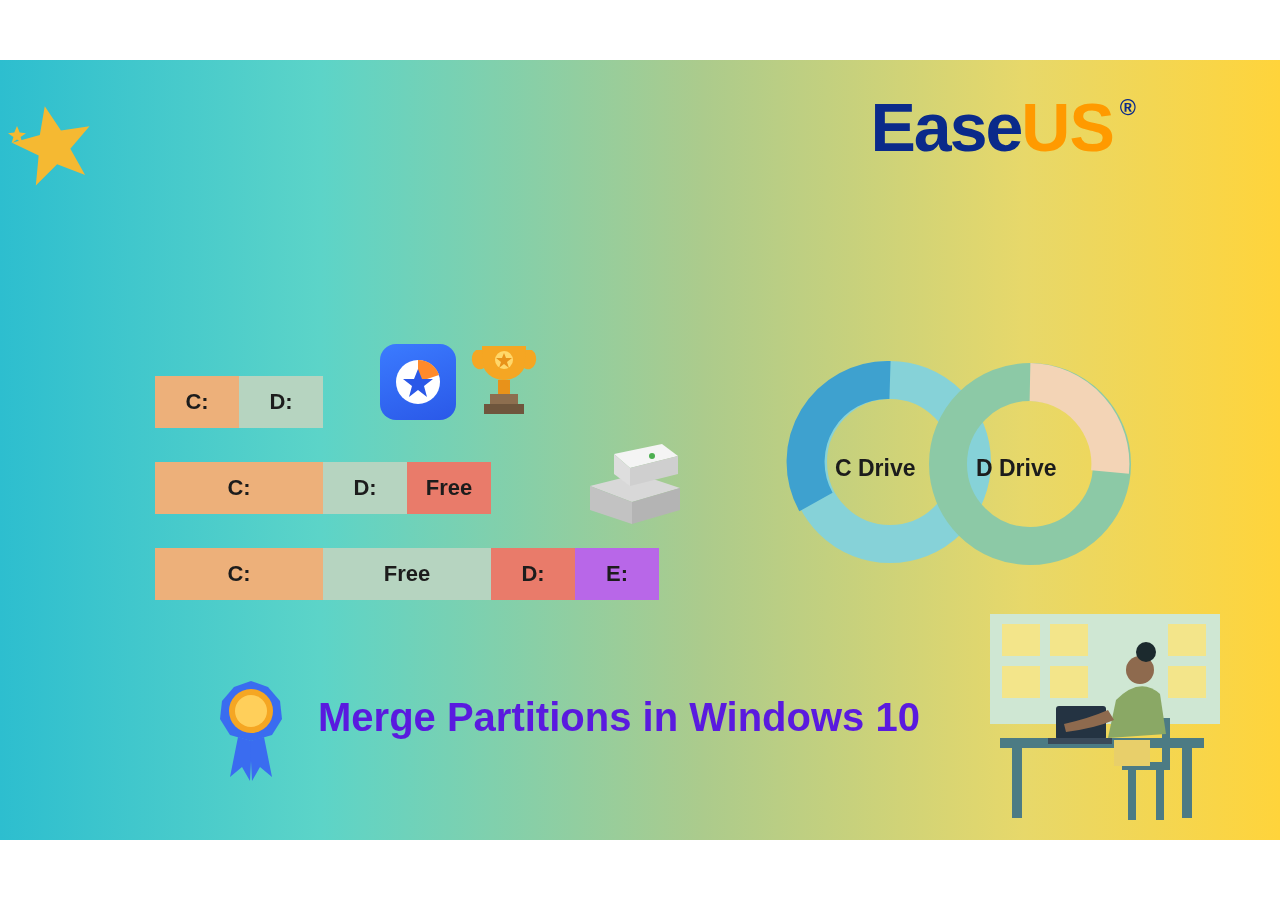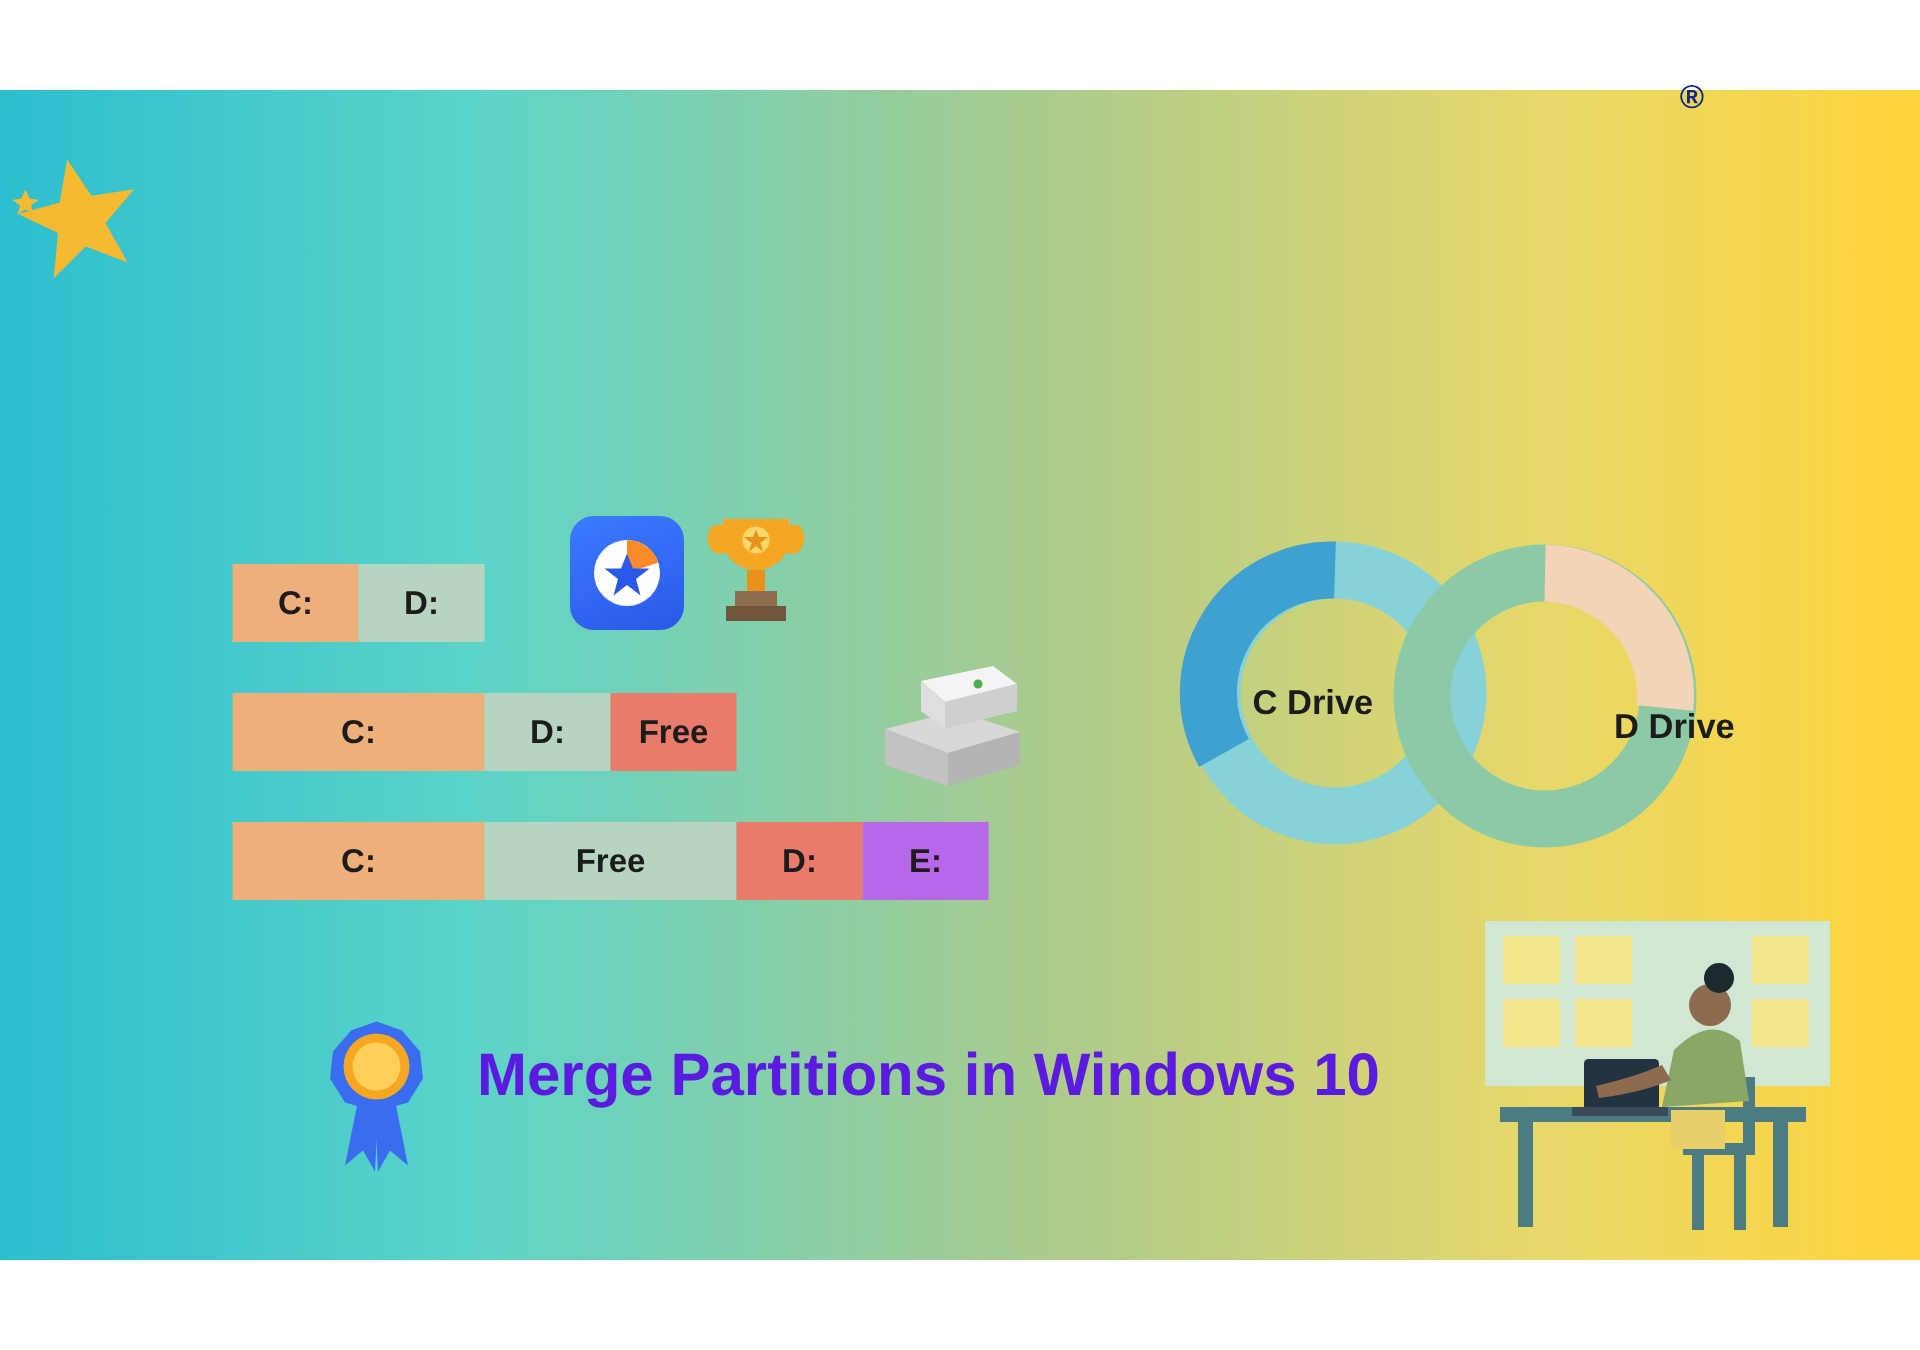--- a/index.html
+++ b/index.html
@@ -68,21 +68,21 @@
     width: 110px; height: 88px;
   }
   
   .rings { position: absolute; top: 352px; left: 780px; width: 370px; height: 230px; }
   .ring-label {
     position: absolute;
     font-weight: 700; font-size: 23px; color: #1c1c1c;
     white-space: nowrap;
   }
   .lblC { top: 455px; left: 835px; }
-  .lblD { top: 455px; left: 1076px; margin-top: 16px; }
+  .lblD { top: 455px; left: 976px; }
 
   
   .medal {
     position: absolute;
     top: 677px; left: 208px;
     width: 86px; height: 110px;
   }
   
   .headline {
     position: absolute;
@@ -103,20 +103,22 @@
 <body>
 
 <div class="bg"></div>
 
 <svg class="star-deco" viewBox="0 0 100 100">
   <polygon points="50,6 62,36 94,38 68,58 78,90 50,72 22,90 32,58 6,38 38,36" fill="#f5b932" transform="rotate(-12 50 50)"></polygon>
   <polygon points="12,70 18,84 32,86 20,94 24,108 12,100 0,108 4,94 -8,86 6,84" fill="#f5b932" transform="translate(4,-6) scale(0.5)"></polygon>
 </svg>
 
 <div class="logo">
+  <span class="logo-ease">Ease</span>
+  <span class="logo-us">US</span>
   <span class="logo-r">®</span>
 </div>
 
 <div class="part-row r1">
     <div class="cell orange" style="width: 84px;">C:</div>
     <div class="cell mint" style="width: 84px;">D:</div>
   </div>
 <div class="part-row r2">
     <div class="cell orange" style="width: 168px;">C:</div>
     <div class="cell mint" style="width: 84px;">D:</div>

